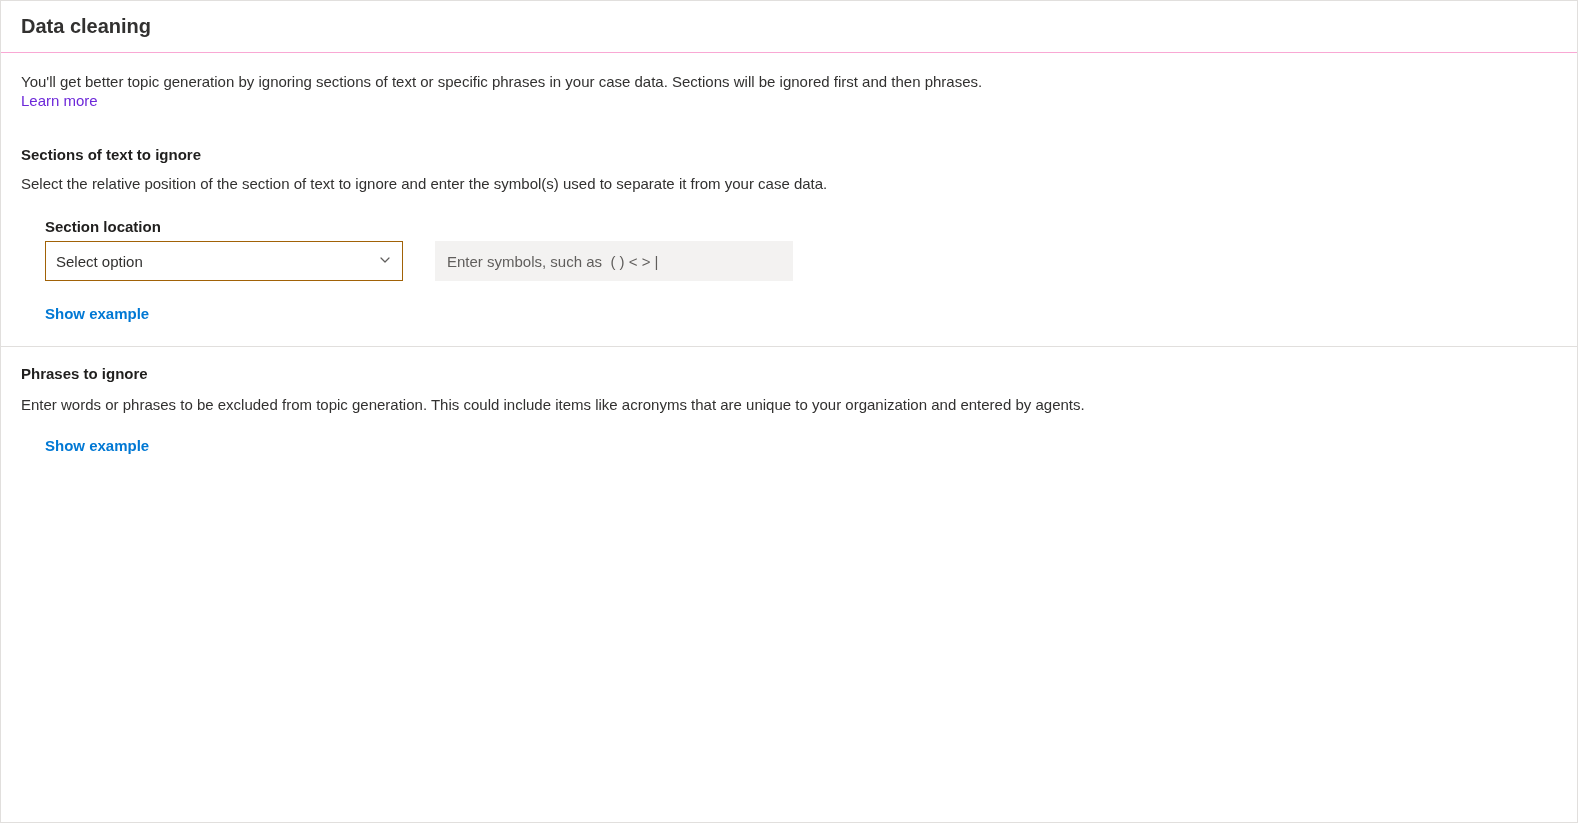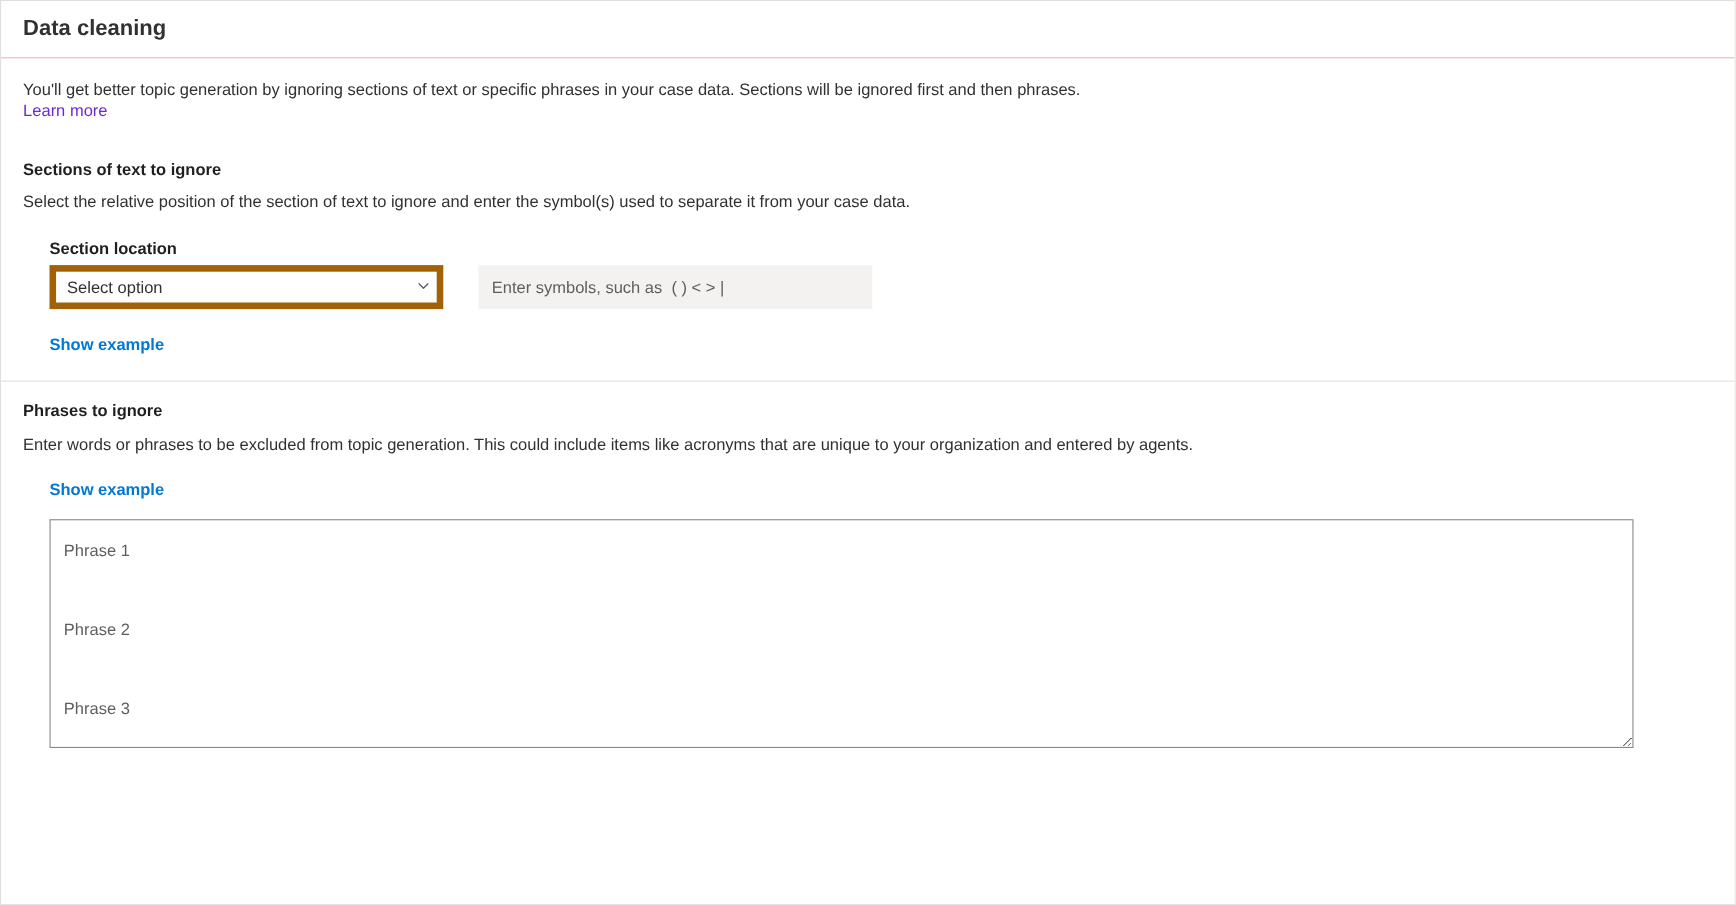--- a/index.html
+++ b/index.html
@@ -71,21 +71,21 @@
     align-items: center;
     margin-bottom: 24px;
   }
   .select-wrapper {
     position: relative;
     width: 358px;
   }
   .select {
     width: 100%;
     height: 40px;
-    border: 6px solid #a16207;
+    border: 1px solid #a16207;
     background: #ffffff;
     font-size: 15px;
     color: #323130;
     padding: 0 36px 0 10px;
     appearance: none;
     cursor: pointer;
     font-family: inherit;
   }
   .chevron {
     position: absolute;
@@ -195,21 +195,16 @@
     </div>
 
     <hr class="divider">
 
     <div class="phrases-section">
       <h2 class="phrases-heading">Phrases to ignore</h2>
       <p class="phrases-desc">Enter words or phrases to be excluded from topic generation. This could include items like acronyms that are unique to your organization and entered by agents.</p>
       <div class="show-example-wrap">
         <button class="show-example">Show example</button>
       </div>
-      <textarea class="textarea" placeholder="Phrase 1
-
-Phrase 2
-
-Phrase 3" style=""></textarea>
     </div>
 
   </div>
 </div>
 
 </body></html>

